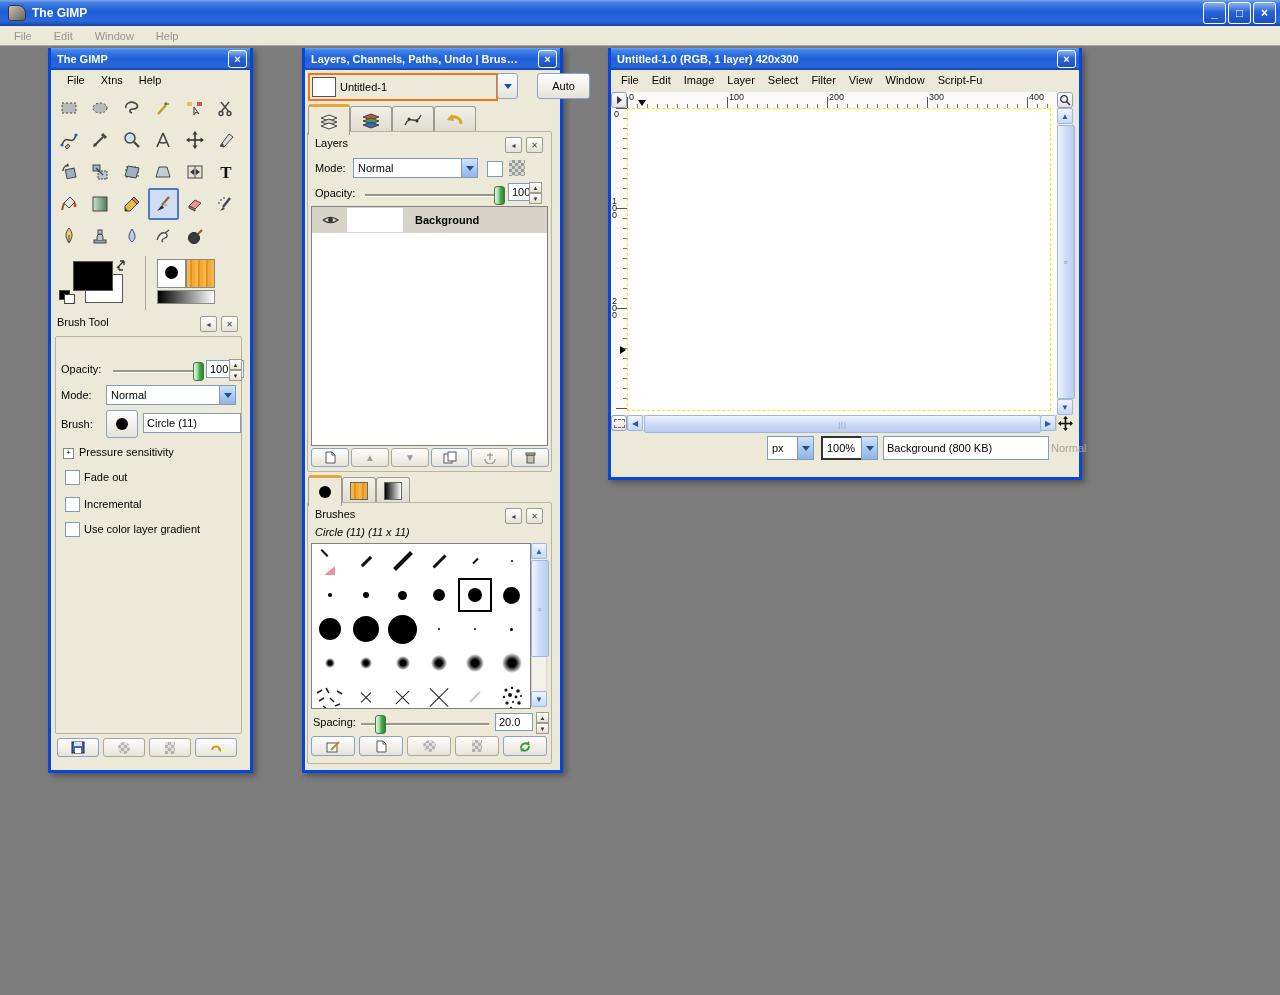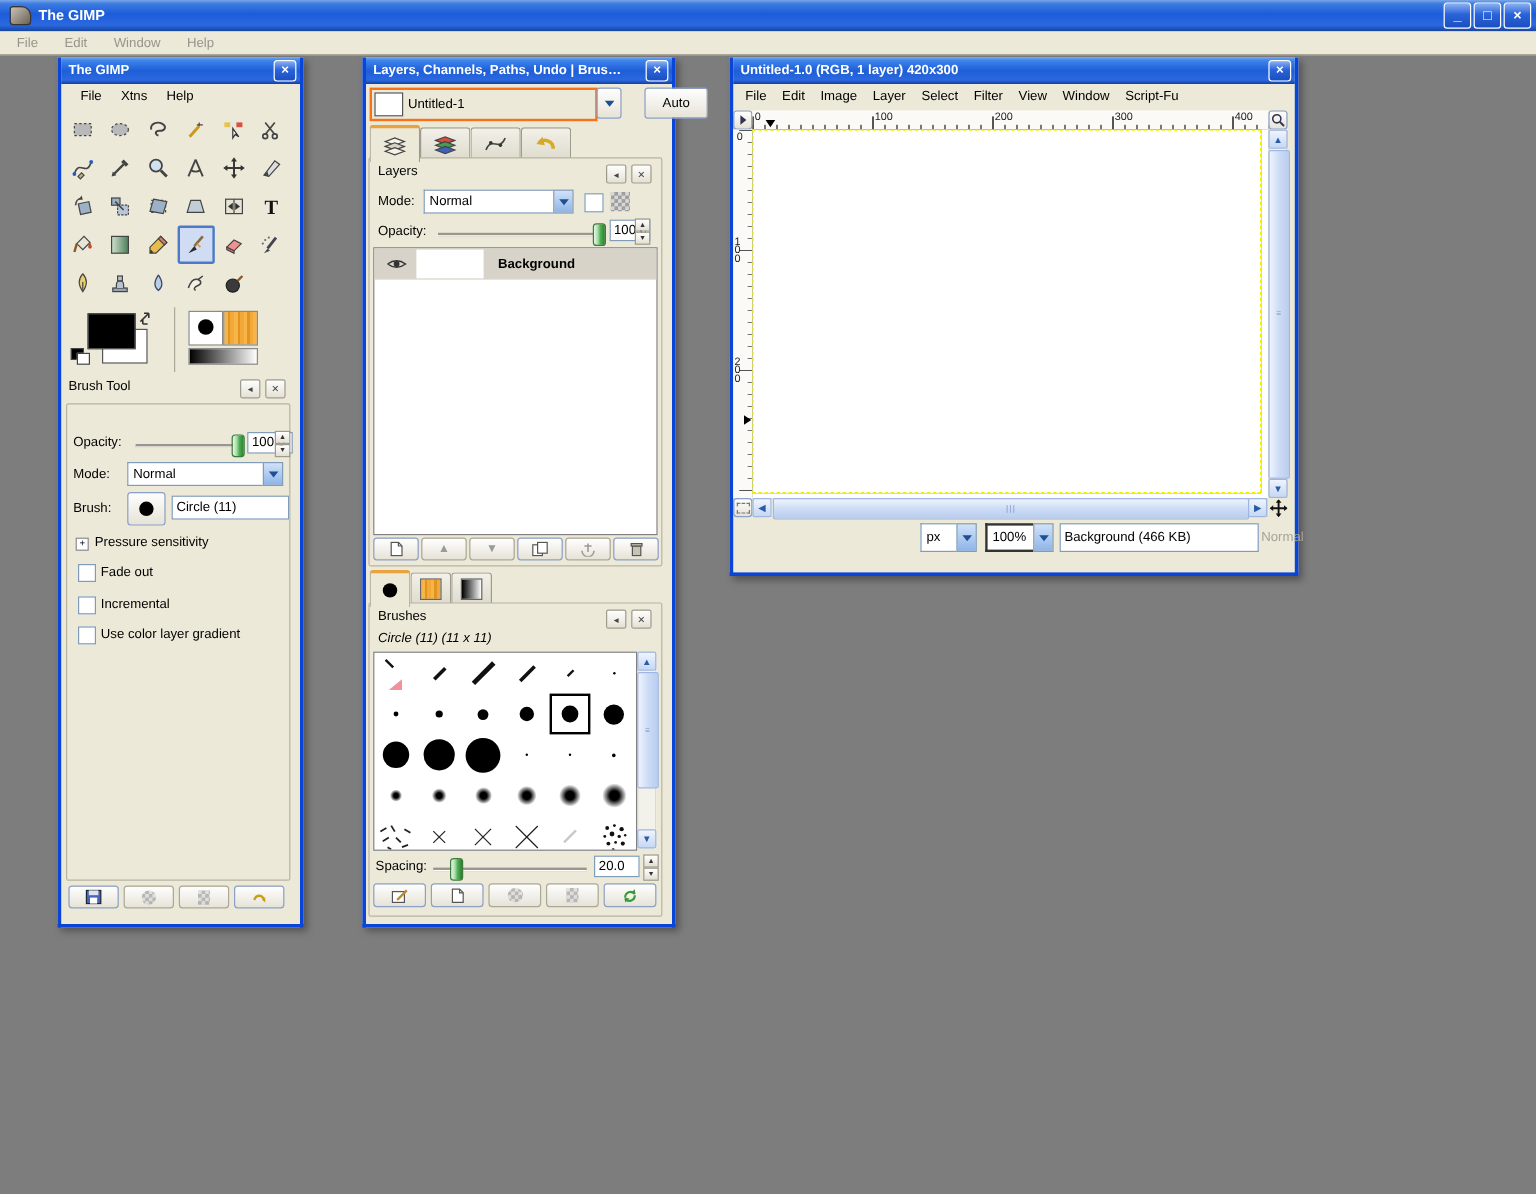--- a/index.html
+++ b/index.html
@@ -753,20 +753,20 @@
             <span class="tri-d"></span>
           </span>
       </div>
       <div class="combo" style="left:210px;top:2px;height:24px">
         <span class="cfield" style="width:40px;border:2px solid #333;border-right:none">100%</span>
         <span class="cdrop">
             <span class="tri-d"></span>
           </span>
       </div>
       <div class="entry" style="left:272px;top:2px;width:166px;height:24px;display:flex;align-items:center">
-        <span>Background (466 KB)</span>
+        <span>Background (800 KB)</span>
       </div>
       <div style="position:absolute;left:440px;top:2px;width:22px;height:24px;display:flex;align-items:center;justify-content:flex-start;color:#a6a399;overflow:visible">
         <span>Normal</span>
       </div>
     </div>
   </div>
 </div>
 
 </body></html>

